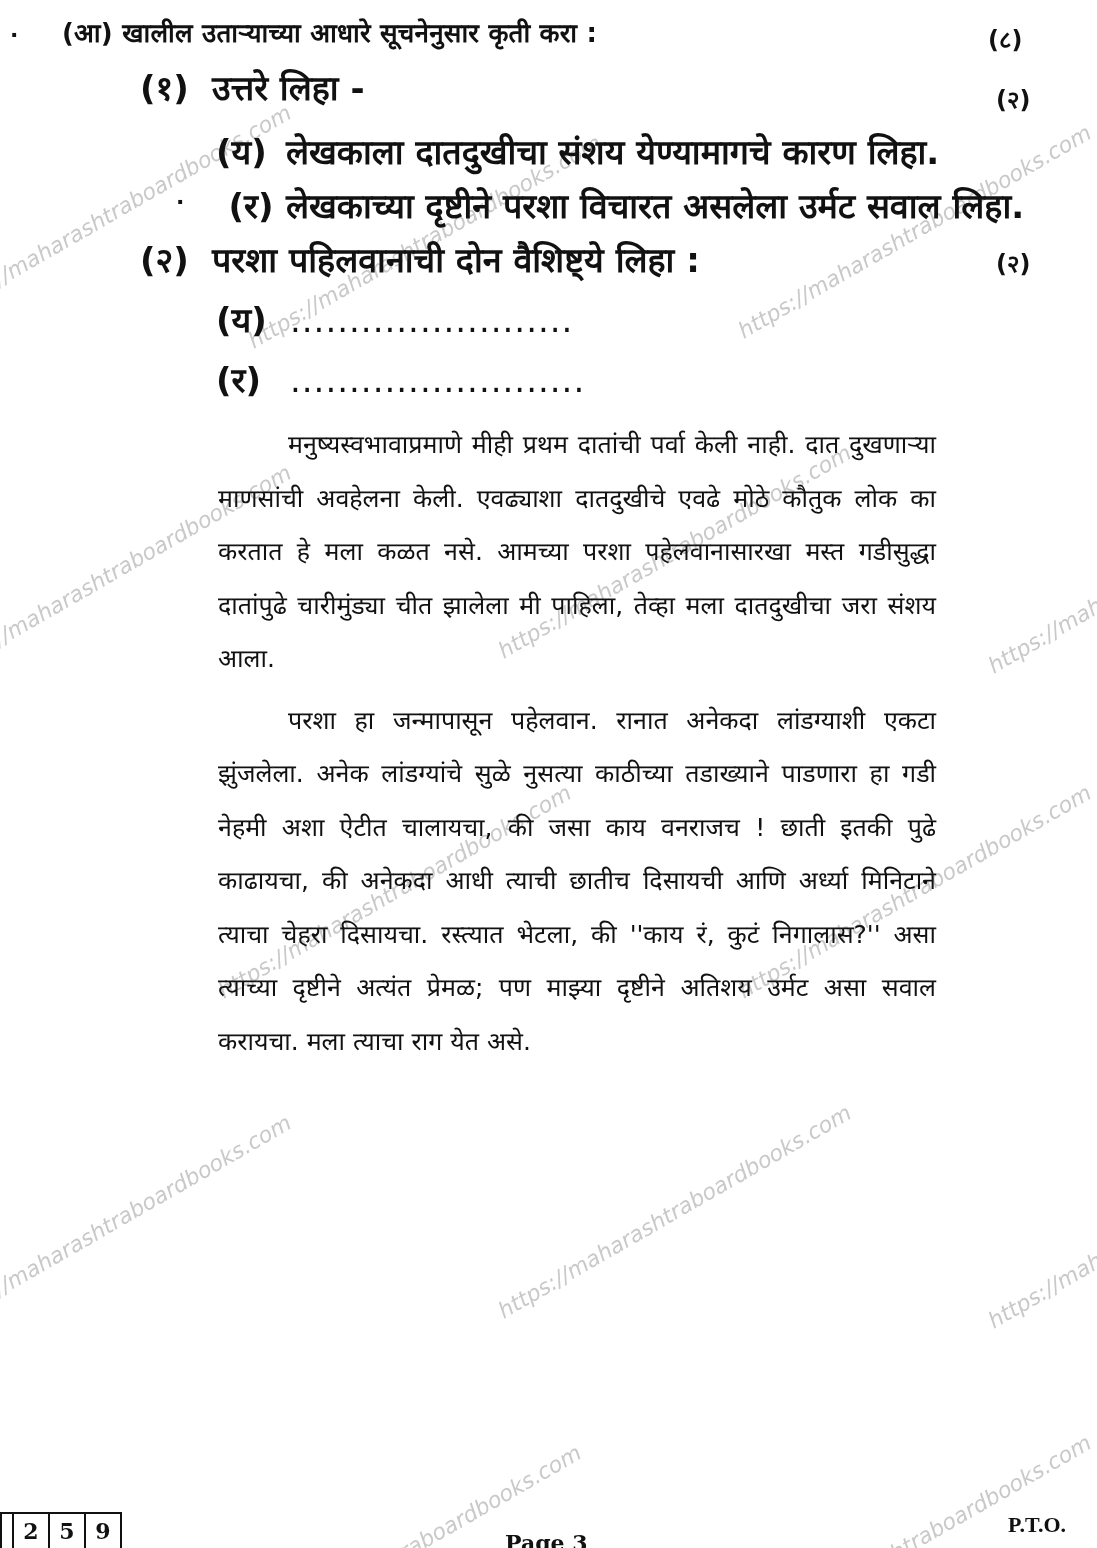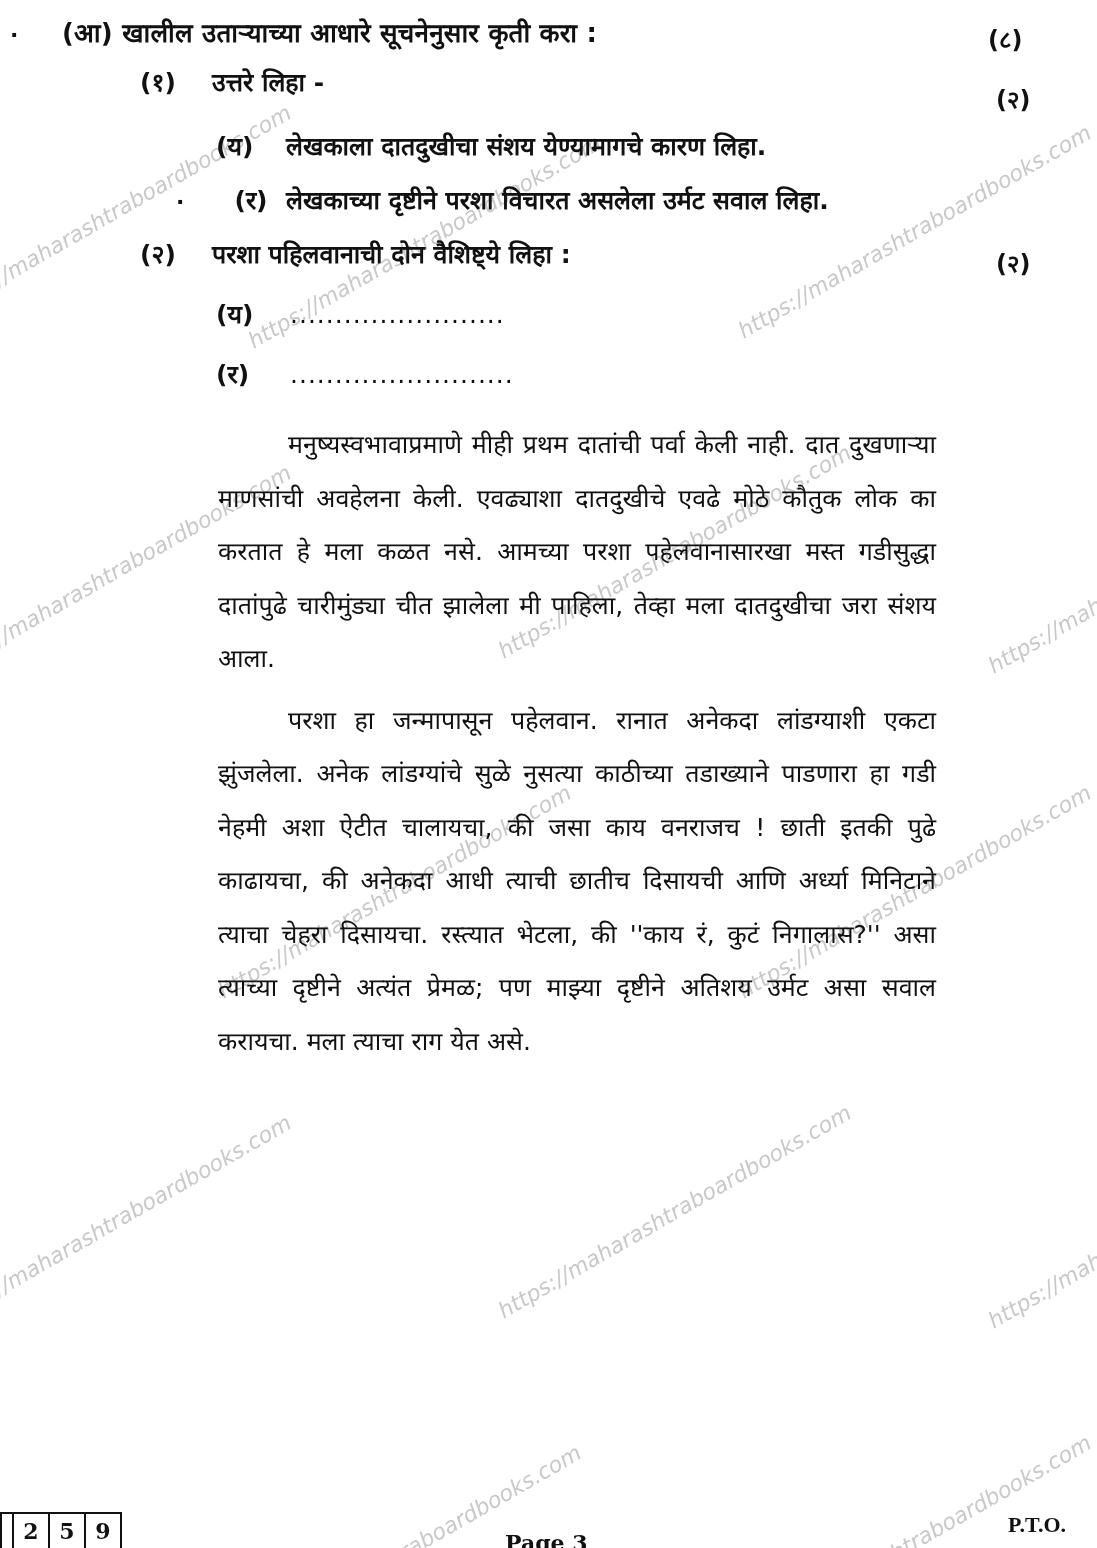--- a/index.html
+++ b/index.html
@@ -3,21 +3,21 @@
 <meta charset="utf-8">
 <style>
   html, body { margin:0; padding:0; }
   body {
     width:1097px; height:1548px; background:#ffffff; position:relative; overflow:hidden;
     font-family: "DejaVu Sans", sans-serif; color:#111;
   }
   .abs { position:absolute; }
   .q-main { left:62px; top:14px; font-size:26px; font-weight:bold; white-space:nowrap; letter-spacing:0.2px; }
   .marks { font-size:24px; font-weight:bold; }
-  .sub { font-size:25px; font-weight:bold; white-space:nowrap; }
+  .sub { font-size:34px; font-weight:bold; white-space:nowrap; }
   .num { display:inline-block; width:72px; }
   .num2 { display:inline-block; width:70px; }
   .dots { display:inline-block; font-weight:normal; letter-spacing:1px; margin-left:4px; }
   .para {
     left:218px; width:718px; font-size:25px; font-weight:normal; line-height:53.5px;
     text-align:justify;
   }
   .para p { margin:0; text-indent:70px; }
   .watermark {
     position:absolute; color:#c9c9c9; font-size:22px; font-style:italic; white-space:nowrap;

